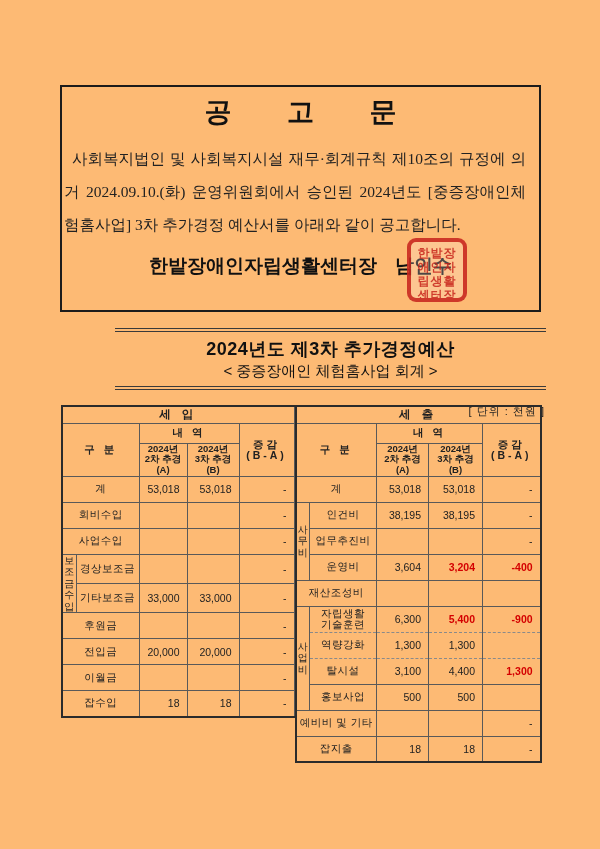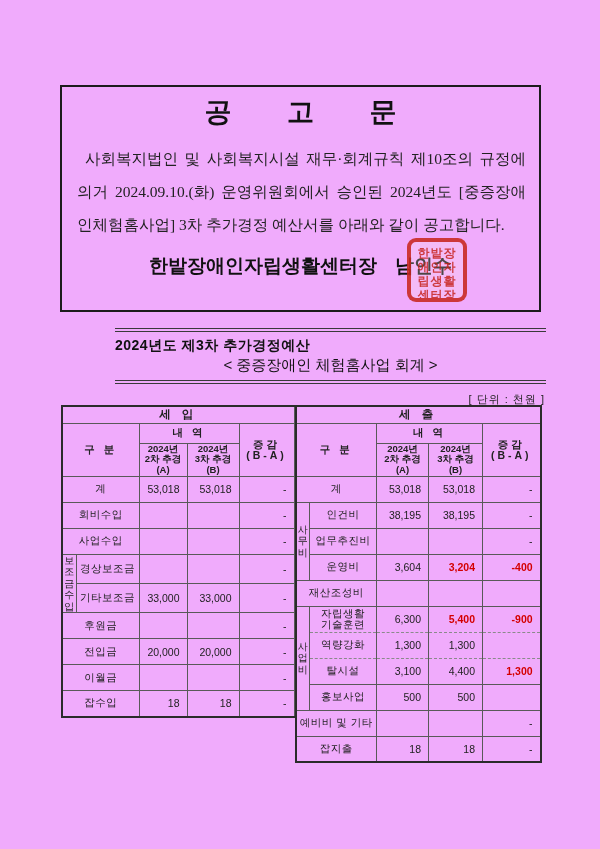--- a/index.html
+++ b/index.html
@@ -1,56 +1,56 @@
 <!DOCTYPE html>
 <html style="--accent-red: #d40000;"><head>
 <meta charset="utf-8">
 <style>
   html,body { margin:0; padding:0; background:#e8e8e8; }
   .page {
     position:relative; width:600px; height:849px; margin:0 auto;
-    background:#f0abfc; color:#1f1f1f; overflow:hidden;
+    background:#fdba74; color:#1f1f1f; overflow:hidden;
     font-family:"Liberation Sans", sans-serif;
   }
 
   
   .notice-box {
     position:absolute; left:60px; top:85px; width:481px; height:227px;
     border:2px solid #1c1c1c; box-sizing:border-box;
   }
   .gtitle {
     margin-top:7px; text-align:center; font-size:27px; font-weight:bold;
     letter-spacing:24px; text-indent:24px; color:#111;
   }
   .gbody {
-    margin:12px 13px 0 15px; font-size:15.5px; line-height:33px;
+    margin:12px 13px 0 2px; font-size:15.5px; line-height:33px;
     text-align:justify; text-indent:8px; word-break:break-all;
     font-family:"Liberation Serif", serif; color:#222;
   }
   .gdate {
     text-align:center; margin-top:3px; font-size:15px; letter-spacing:1px;
     font-family:"Liberation Serif", serif;
   }
   .gsign { text-align:center; margin-top:12px; font-size:19px; font-weight:bold; color:#111; }
   .gsign .name { margin-left:18px; }
   .seal {
     position:absolute; right:72px; top:151px; width:60px; height:64px;
     border:4px solid rgba(198,32,24,0.85); border-radius:9px; box-sizing:border-box;
     color:rgba(198,32,24,0.82); font-size:12px; line-height:14px; font-weight:bold;
     padding:4px 3px; word-break:break-all; text-align:center; letter-spacing:1px;
     overflow:hidden; background:rgba(255,235,233,0.25);
   }
 
   
   .budget-title-block { position:absolute; left:115px; top:328px; width:431px; }
   .double-rule { height:2px; border-top:1px solid #3a3a3a; border-bottom:1px solid #3a3a3a; }
-  .bt-title { font-size:14px; font-weight:bold; text-align:left; margin-top:5px; letter-spacing:0.5px; color:#111; }
+  .bt-title { font-size:18px; font-weight:bold; text-align:center; margin-top:5px; letter-spacing:0.5px; color:#111; }
   .bt-sub { font-size:15px; font-weight:normal; text-align:center; margin:1px 0 5px 0; color:#111; }
 
-  .unit-note { position:absolute; right:55px; top:392px; font-size:11px; color:#222; letter-spacing:1px; }
+  .unit-note { position:absolute; right:55px; top:404px; font-size:11px; color:#222; letter-spacing:1px; }
 
   
   .tables { position:absolute; left:61px; top:405px; display:flex; align-items:flex-start; }
   table { border-collapse:collapse; table-layout:fixed; font-size:10.5px; color:#222; }
   td, th { border:1px solid #595959; padding:0; height:26px; overflow:hidden; box-sizing:border-box; }
   .tbl-rev { width:232px; border:2px solid #2b2b2b; border-right:none; }
   .tbl-exp { width:245px; border:2px solid #2b2b2b; }
   tr.h1 th { height:17px; font-size:11.5px; font-weight:bold; letter-spacing:4px;margin-top:48px; }
   tr.h2 th { height:20px; font-weight:bold; letter-spacing:3px; }
   tr.h3 th { height:33px; font-weight:bold; font-size:9.5px; line-height:10.5px; letter-spacing:0; white-space:pre-line; }

